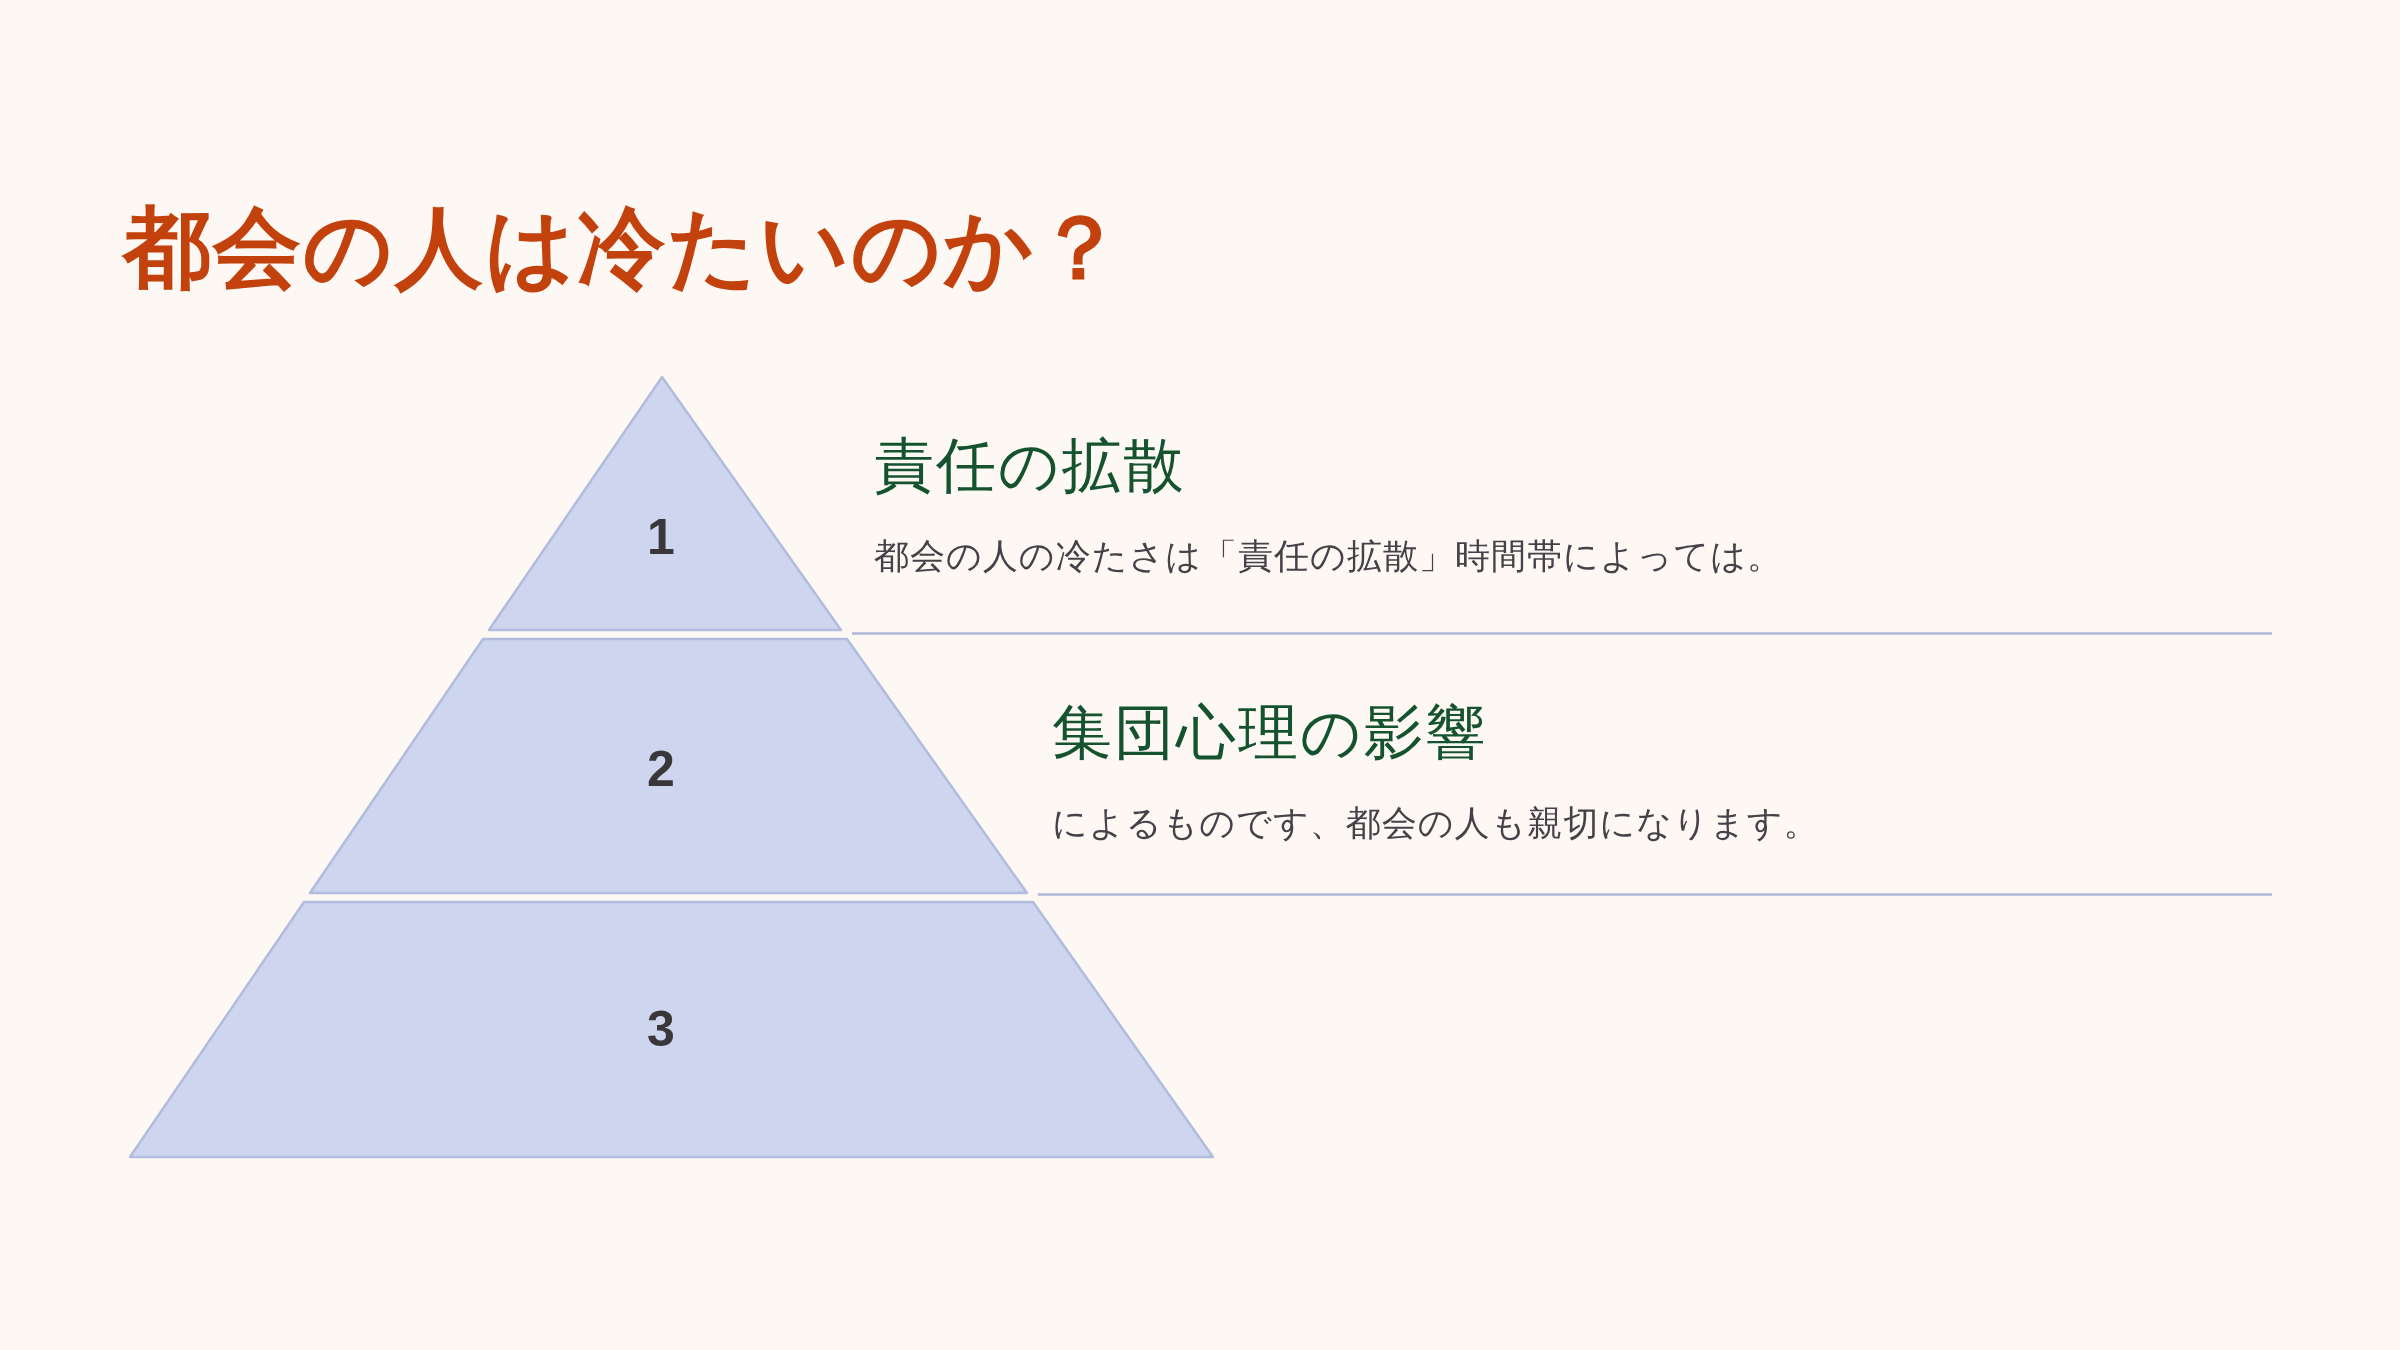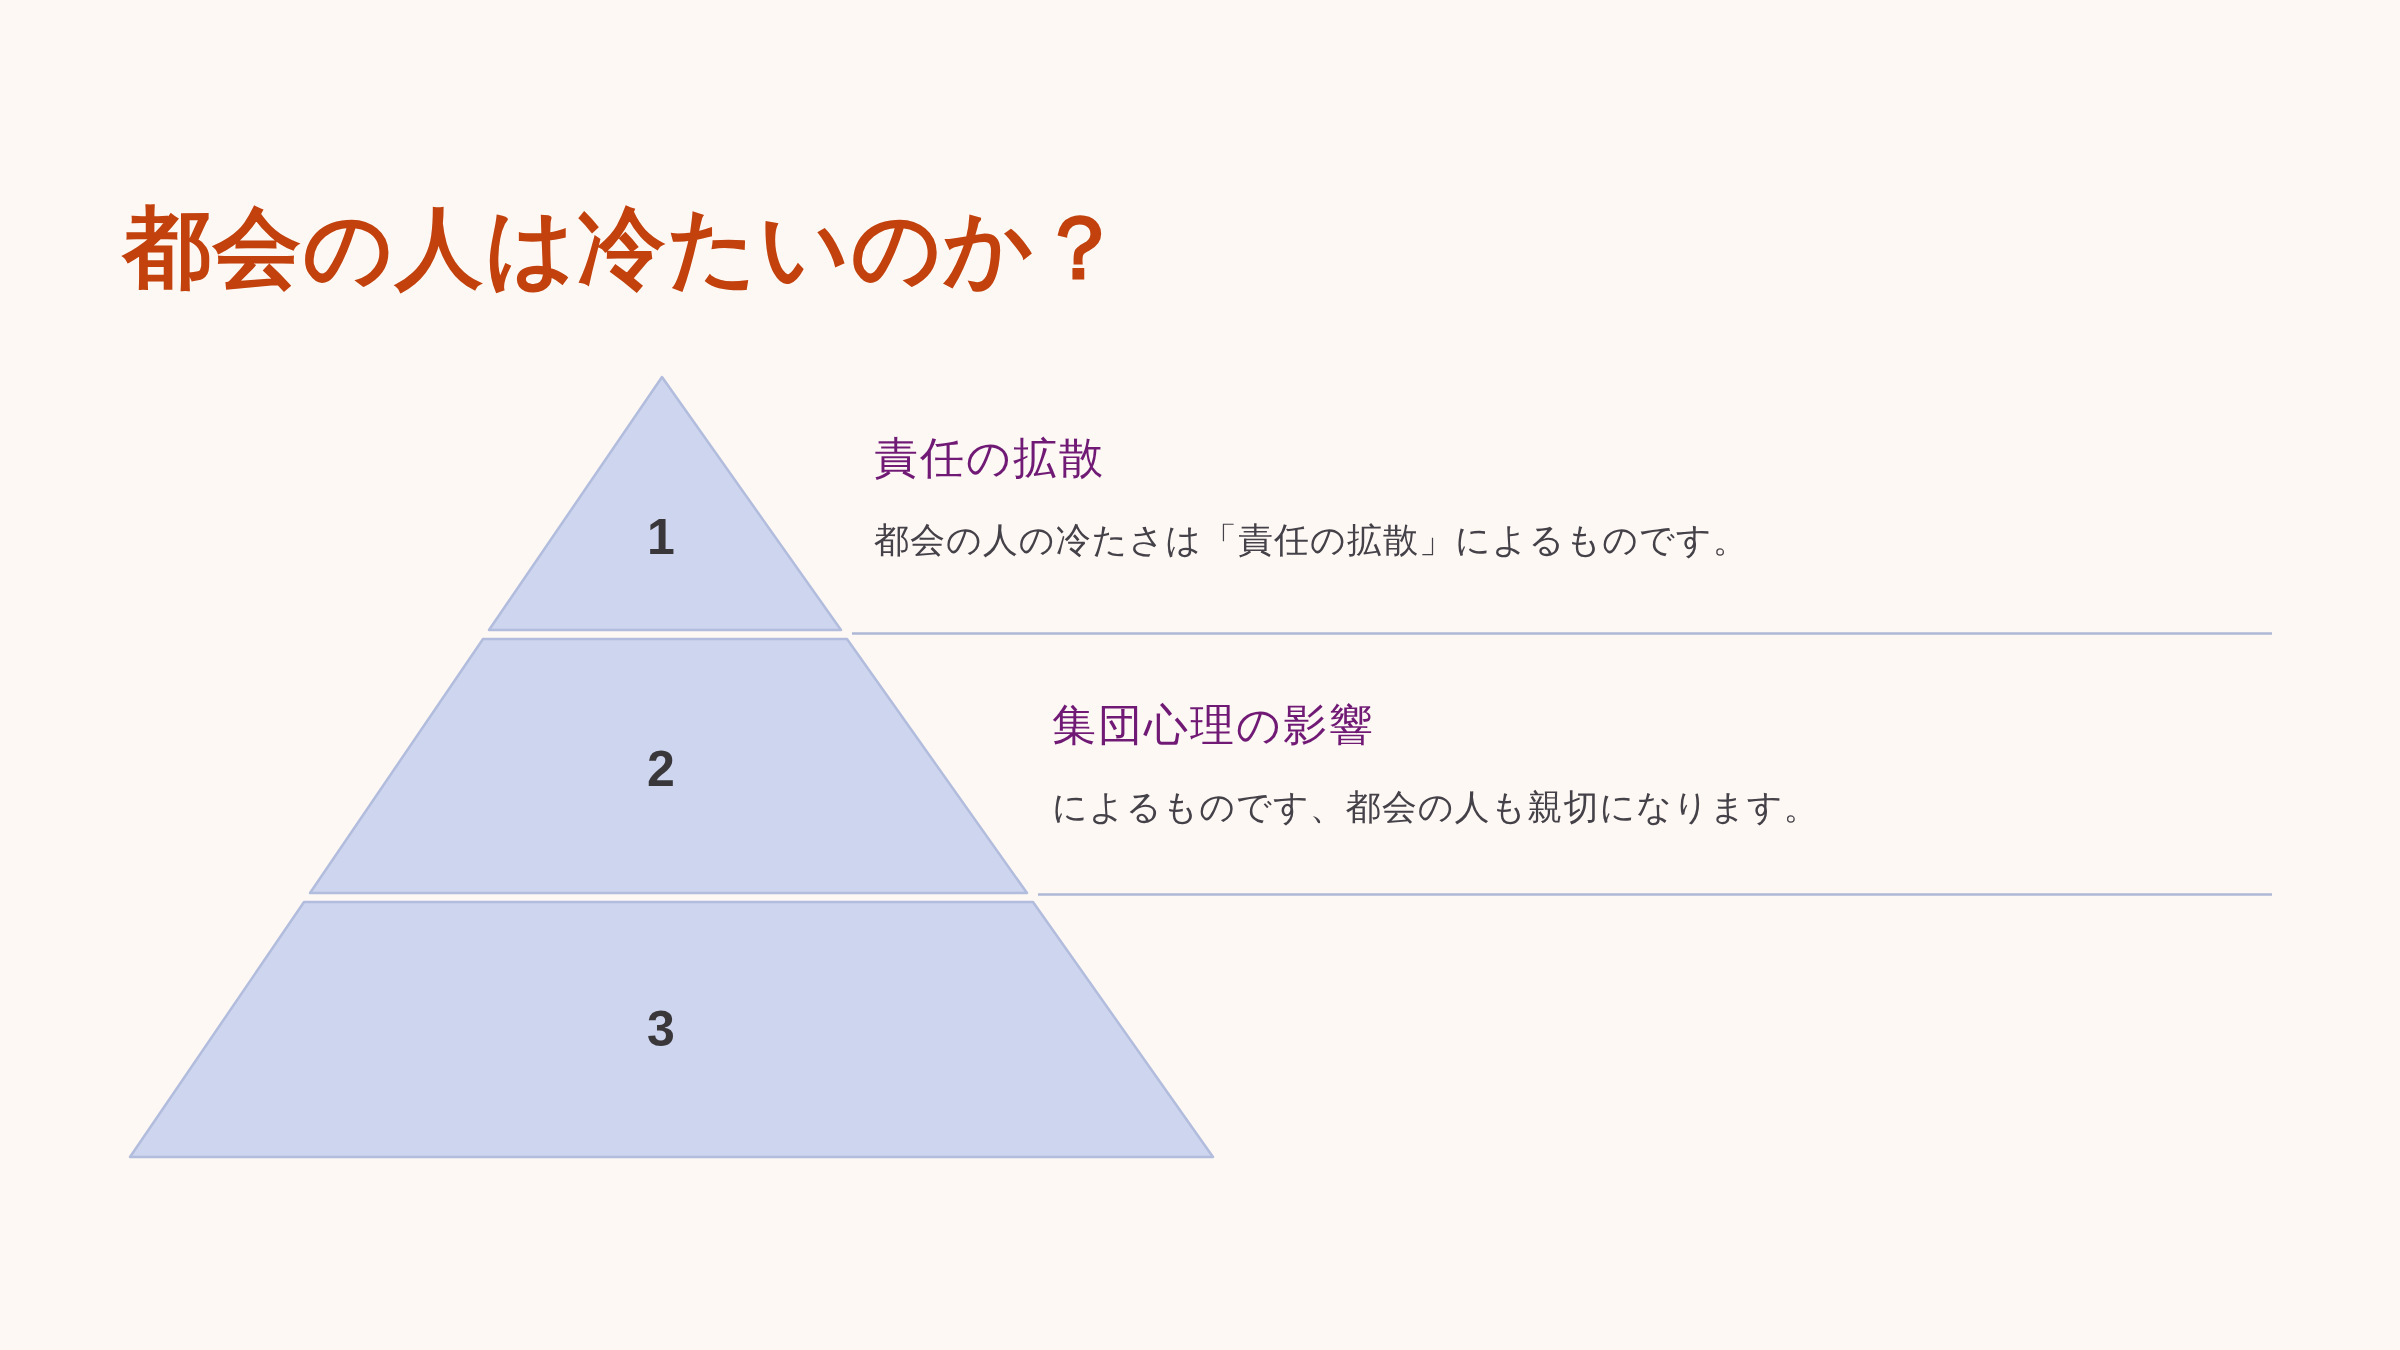--- a/index.html
+++ b/index.html
@@ -46,25 +46,25 @@
     text-anchor: middle;
   }
   .divider {
     stroke: #aeb8d6;
     stroke-width: 2.5;
   }
   .section {
     position: absolute;
   }
   .section .sec-heading {
-    font-size: 44px;
+    font-size: 60px;
     font-weight: 400;
     letter-spacing: 2px;
     line-height: 1;
-    color: #701a75;
+    color: #14532d;
     margin-bottom: 33px;
     white-space: nowrap;
   }
   .section .sec-body {
     font-size: 35px;
     font-weight: 400;
     letter-spacing: 1px;
     line-height: 1.55;
     color: #454148;
     white-space: pre-line;
@@ -89,21 +89,21 @@
     <text class="tier-number" x="661" y="554">1</text>
     <text class="tier-number" x="661" y="786">2</text>
     <text class="tier-number" x="661" y="1046">3</text>
 
     <line class="divider" x1="852" y1="633.5" x2="2272" y2="633.5"></line>
     <line class="divider" x1="1038" y1="894.5" x2="2272" y2="894.5"></line>
   </svg>
 
   <div class="section section-1">
     <div class="sec-heading">責任の拡散</div>
-    <div class="sec-body">都会の人の冷たさは「責任の拡散」によるものです。</div>
+    <div class="sec-body">都会の人の冷たさは「責任の拡散」時間帯によっては。</div>
   </div>
 
   <div class="section section-2">
     <div class="sec-heading">集団心理の影響</div>
     <div class="sec-body">によるものです、都会の人も親切になります。</div>
   </div>
 
 
 </div>
 

